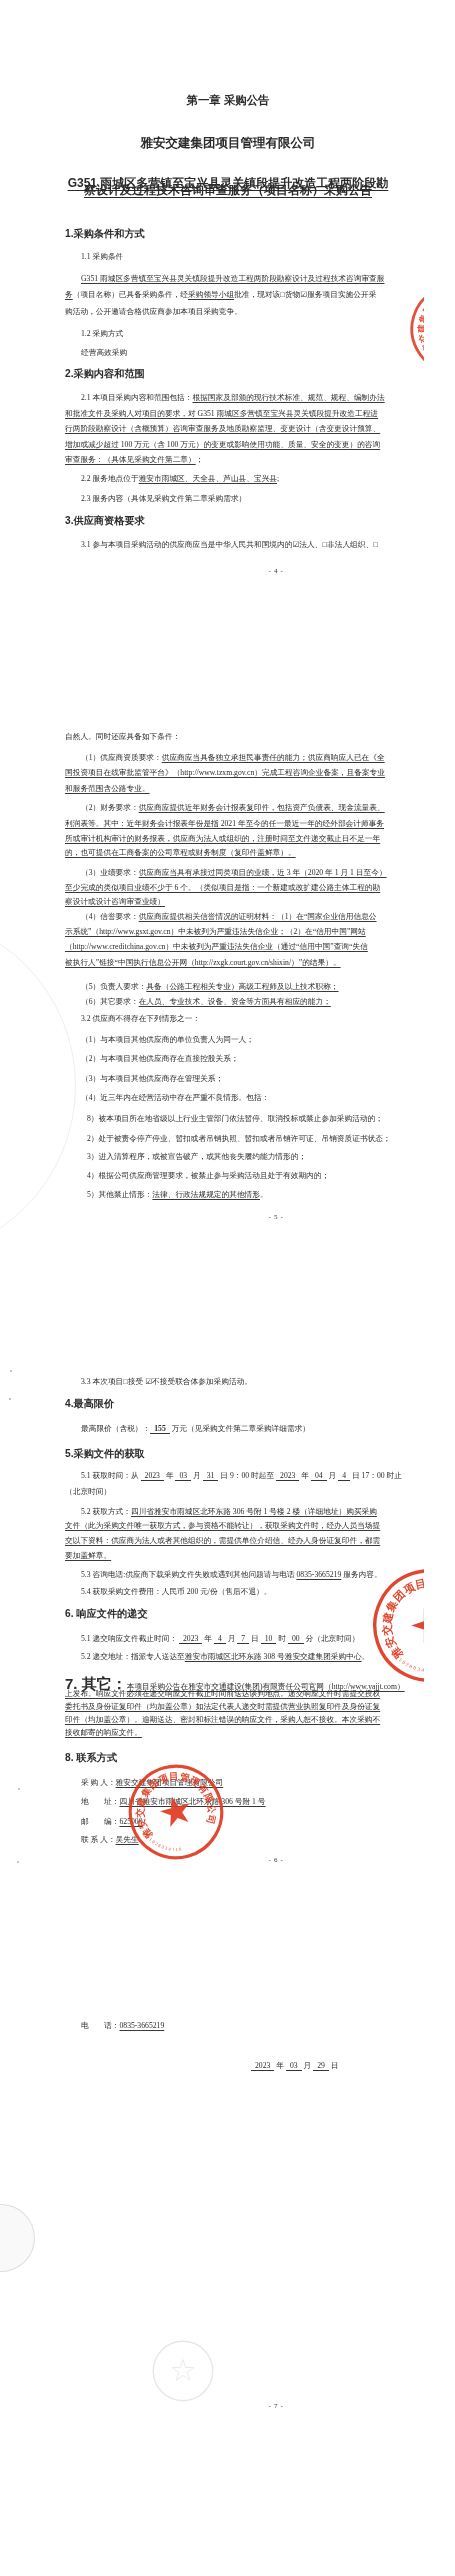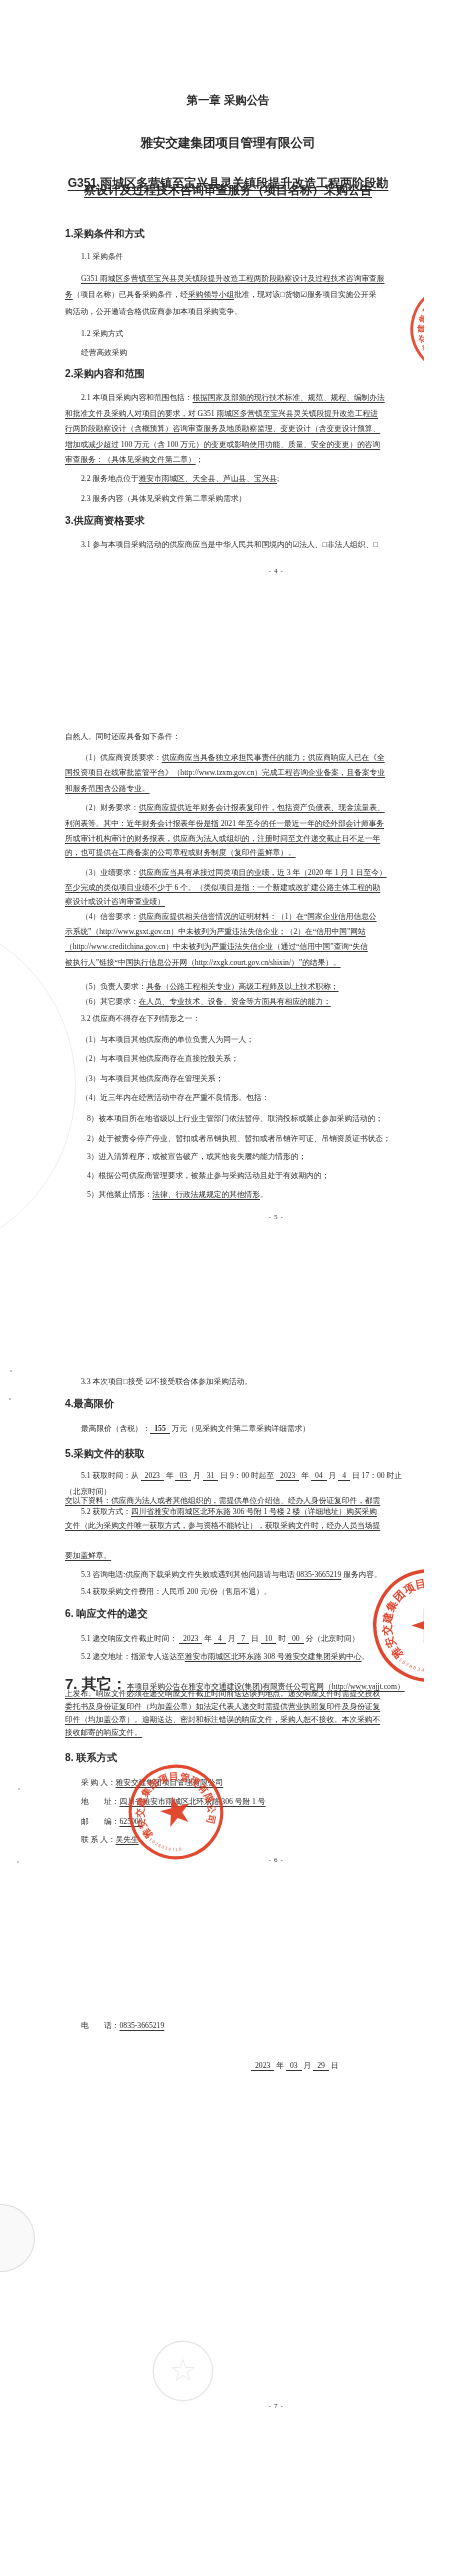--- a/index.html
+++ b/index.html
@@ -136,21 +136,21 @@
 
   <div class="ln x1 h1" style="top:1447px">5.采购文件的获取</div>
   <div class="ln x2" style="top:1471px">
     <span>5.1 获取时间：从 </span><span class="bl">2023</span><span> 年 </span><span class="bl">03</span><span> 月 </span><span class="bl">31</span><span> 日 9：00 时起至 </span><span class="bl">2023</span><span> 年 </span><span class="bl">04</span><span> 月 </span><span class="bl">4</span><span> 日 17：00 时止</span>
   </div>
   <div class="ln x1" style="top:1487px">（北京时间）</div>
   <div class="ln x2" style="top:1507px">
     <span>5.2 获取方式：</span><span class="u">四川省雅安市雨城区北环东路 306 号附 1 号楼 2 楼（详细地址）购买采购</span>
   </div>
   <div class="ln x1 u" style="top:1521px">文件（此为采购文件唯一获取方式，参与资格不能转让），获取采购文件时，经办人员当场提</div>
-  <div class="ln x1 u" style="top:1496px">交以下资料：供应商为法人或者其他组织的，需提供单位介绍信、经办人身份证复印件，都需</div>
+  <div class="ln x1 u" style="top:1536px">交以下资料：供应商为法人或者其他组织的，需提供单位介绍信、经办人身份证复印件，都需</div>
   <div class="ln x1 u" style="top:1551px">要加盖鲜章。</div>
   <div class="ln x2" style="top:1570px">
     <span>5.3 咨询电话:供应商下载采购文件失败或遇到其他问题请与电话 </span><span class="u">0835-3665219</span><span> 服务内容。</span>
   </div>
   <div class="ln x2" style="top:1587px">5.4 获取采购文件费用：人民币 200 元/份（售后不退）。</div>
 
   <div class="ln x1 h1" style="top:1607px">6. 响应文件的递交</div>
   <div class="ln x2" style="top:1634px">
     <span>5.1 递交响应文件截止时间： </span><span class="bl">2023</span><span> 年 </span><span class="bl">4</span><span> 月 </span><span class="bl">7</span><span> 日 </span><span class="bl">10</span><span> 时 </span><span class="bl">00</span><span> 分（北京时间）</span>
   </div>

